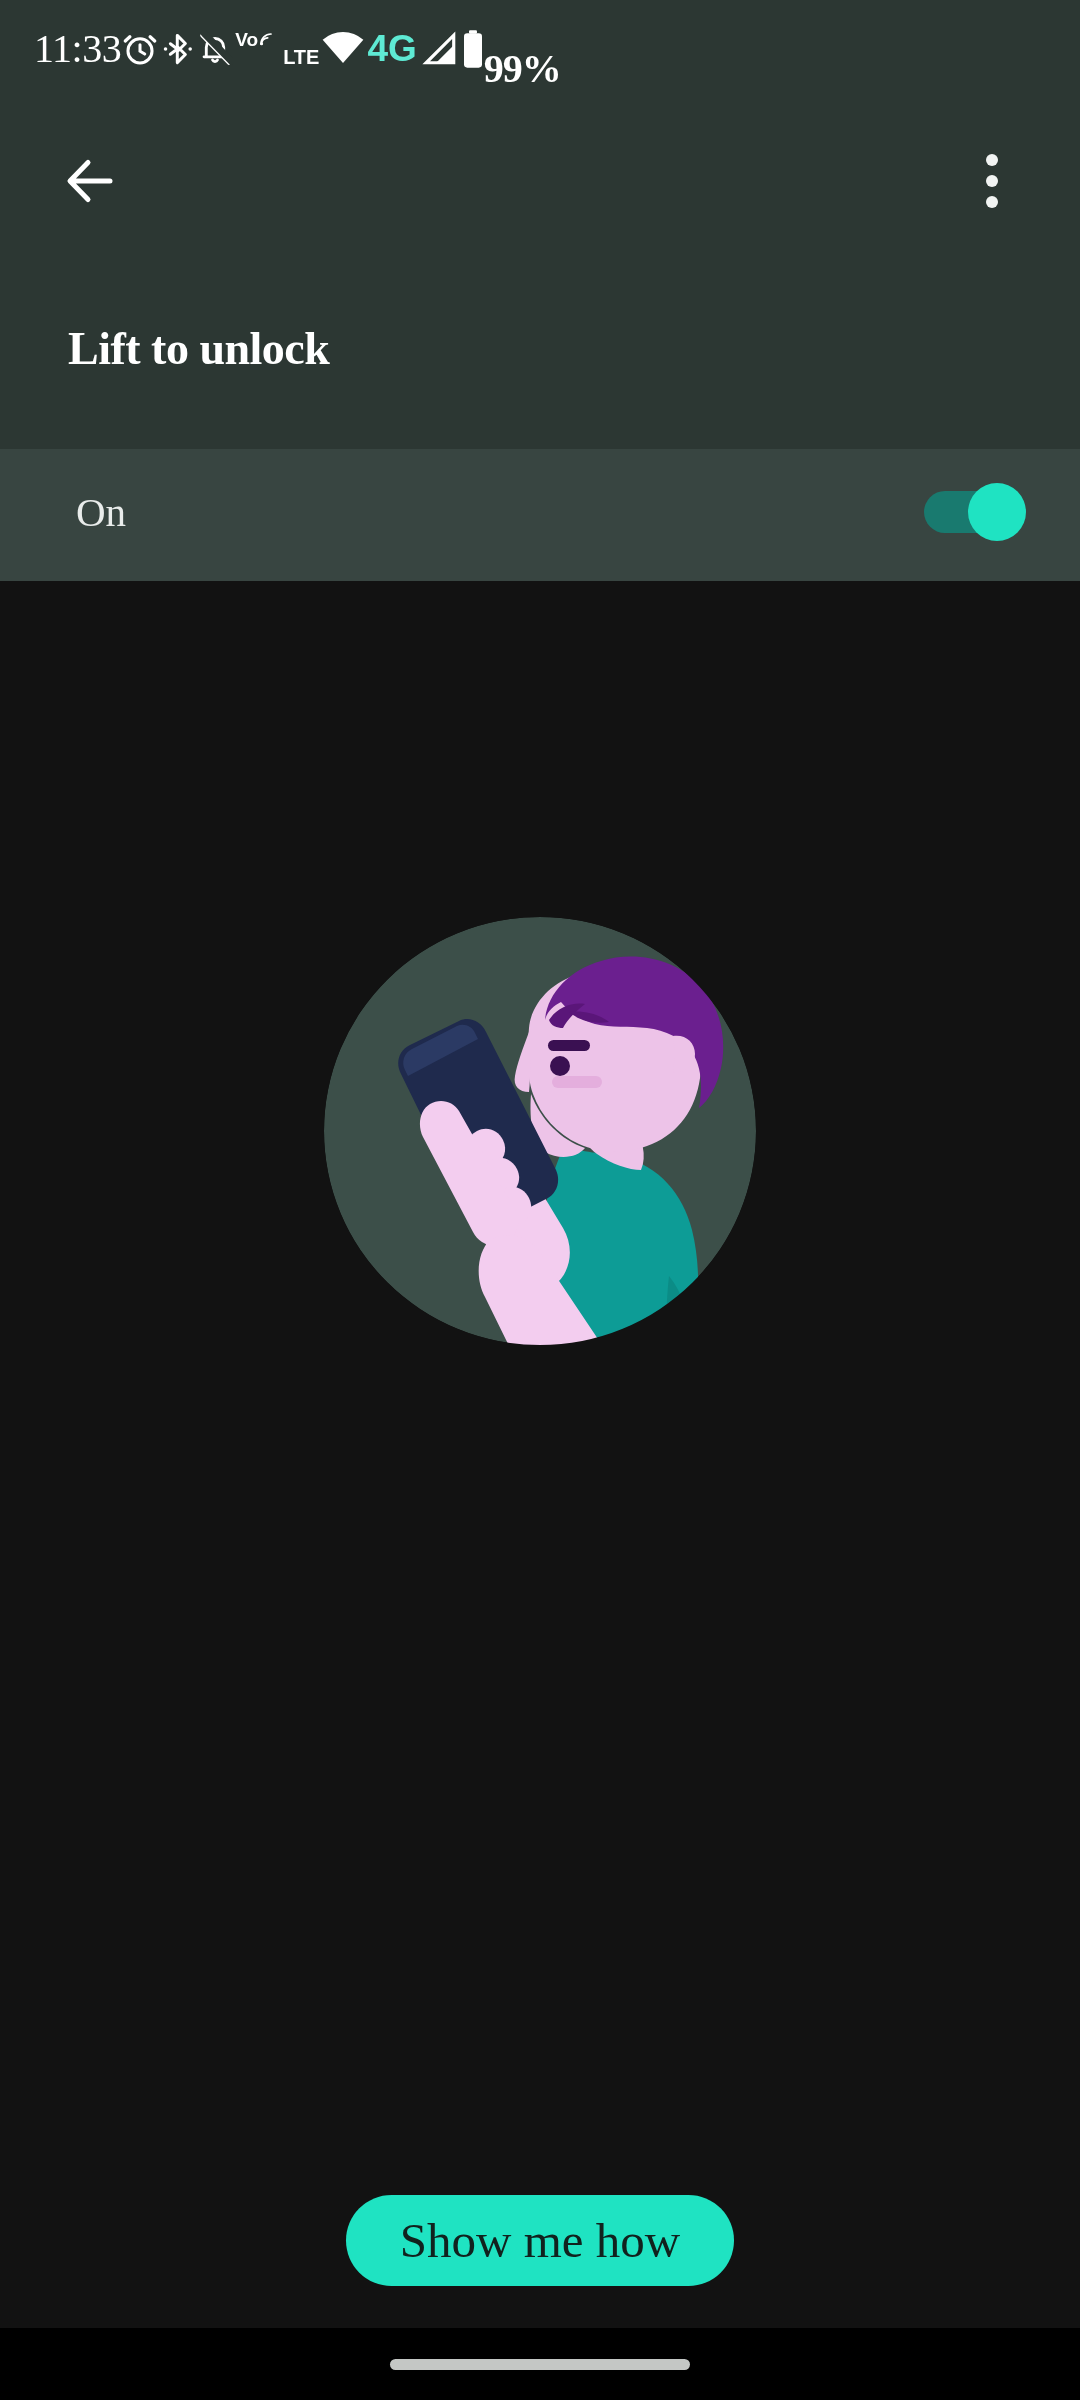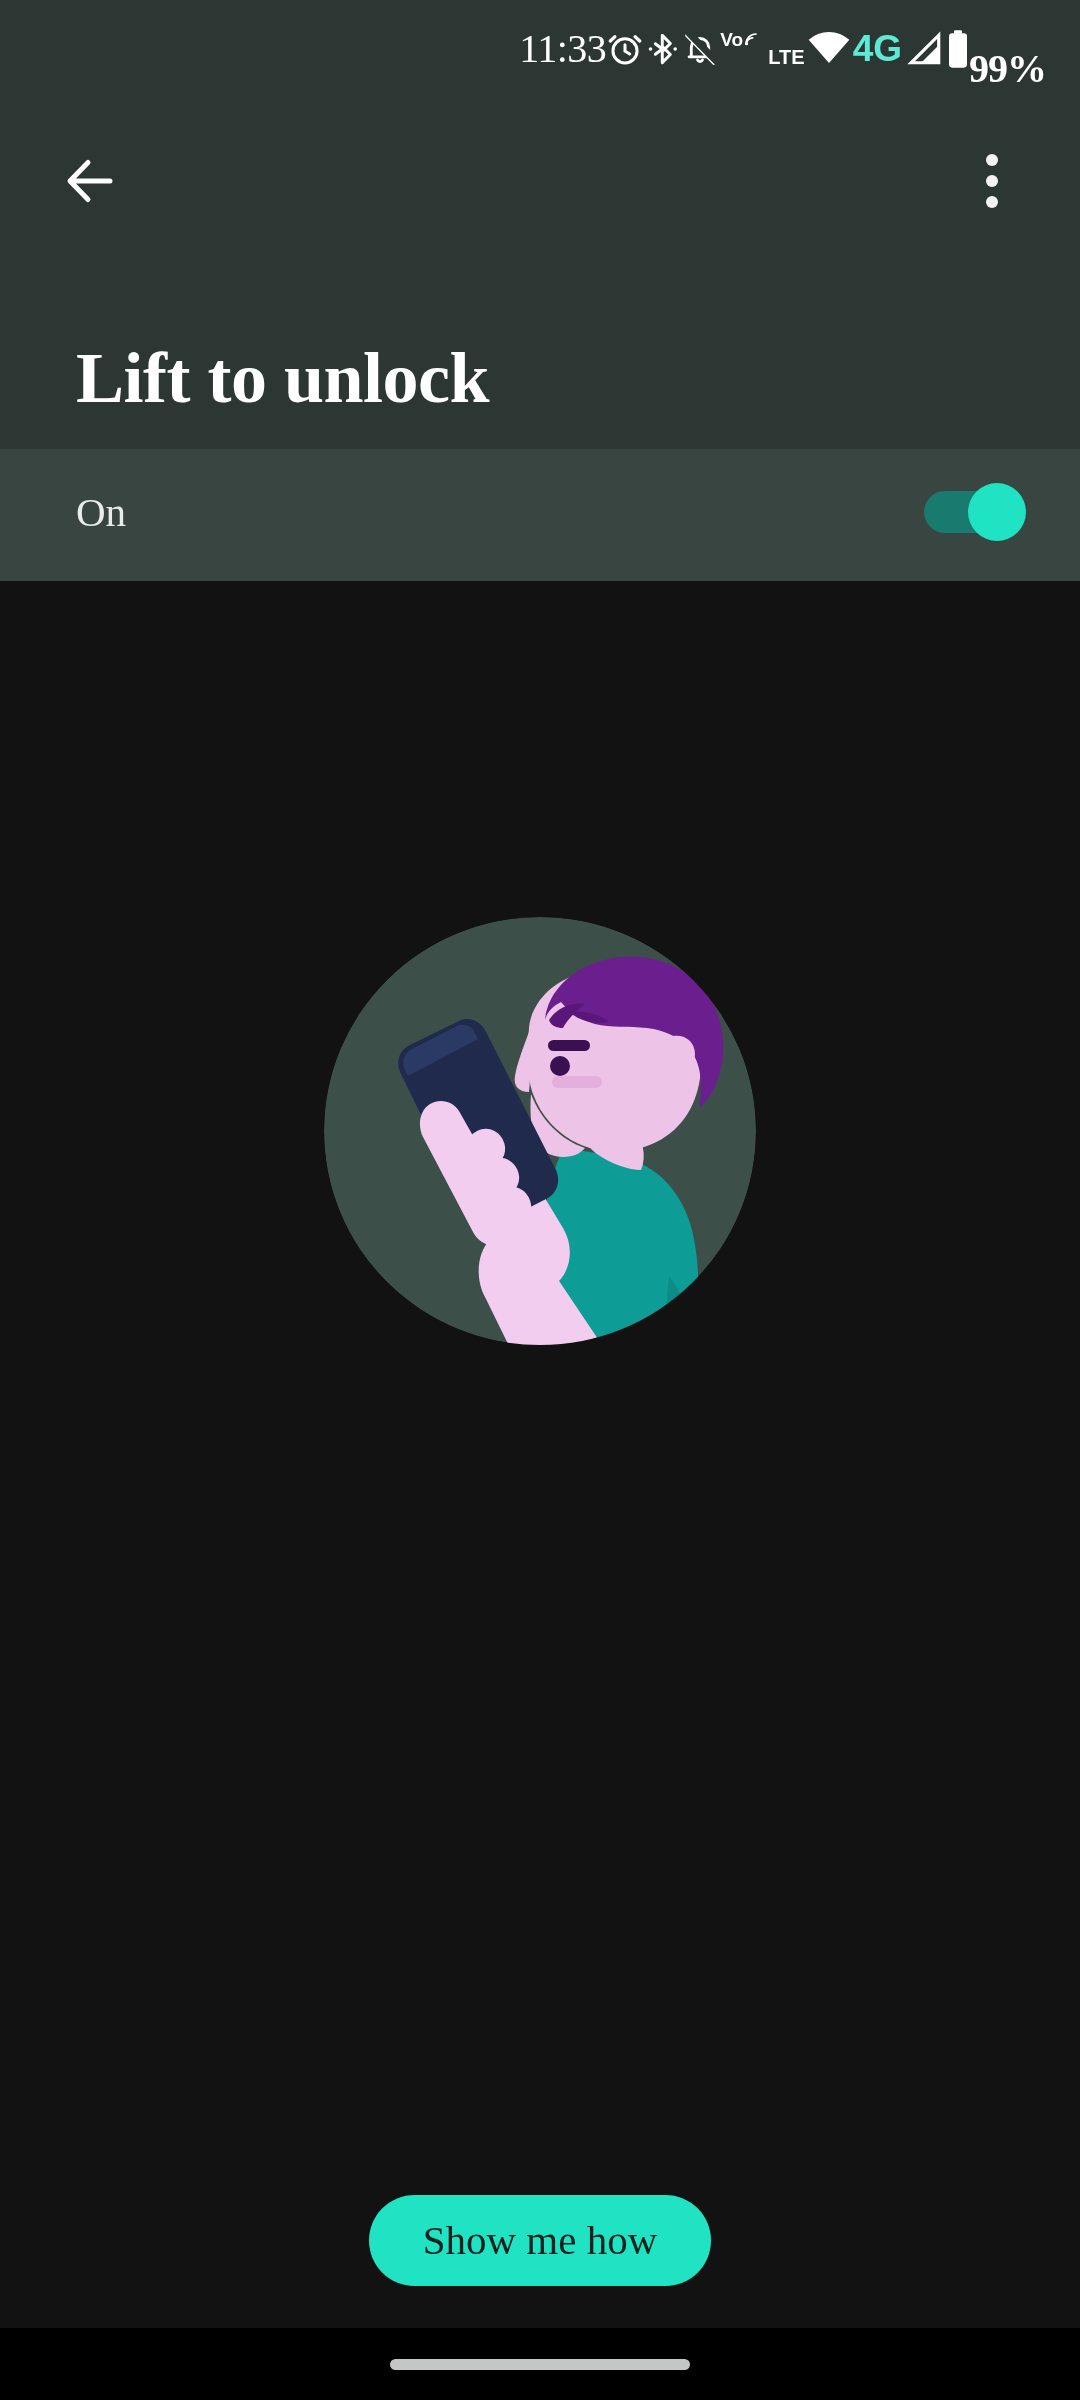--- a/index.html
+++ b/index.html
@@ -20,21 +20,21 @@
 
   
   #status-bar {
     position: absolute;
     top: 0; left: 0;
     width: 1080px;
     height: 88px;
     background: #2c3733;
     display: flex;
     align-items: center;
-    justify-content: flex-end;
+    justify-content: flex-start;
     padding: 9px 34px 0 34px;
     box-sizing: border-box;
   }
   #status-clock {
     color: #ffffff;
     font-size: 40px;
     font-family: "Liberation Serif", "DejaVu Serif", serif;
     font-weight: 400;
     letter-spacing: -0.5px;
     line-height: 1;
@@ -99,30 +99,29 @@
     gap: 9px;
     cursor: pointer;
   }
   .dot {
     width: 12px; height: 12px;
     border-radius: 50%;
     background: #f2f4f3;
   }
   #page-title {
     position: absolute;
-    left: 76px;
+    left: 68px;
     top: 238px;
     color: #ffffff;
-    font-size: 72px;
+    font-size: 46px;
     font-weight: 700;
     font-family: "Liberation Serif", "DejaVu Serif", serif;
     letter-spacing: -0.5px;
     line-height: 1;
     white-space: nowrap;
-    margin-top: 16px;
   }
 
   
   #toggle-row {
     position: absolute;
     top: 449px; left: 0;
     width: 1080px;
     height: 132px;
     background: #384541;
     display: flex;
@@ -191,21 +190,21 @@
     align-items: center;
     justify-content: center;
   }
   #show-me-how-button {
     background: #1fe3c2;
     color: #11221e;
     border: none;
     border-radius: 46px;
     height: 91px;
     padding: 0 54px;
-    font-size: 41px;
+    font-size: 49px;
     font-weight: 400;
     font-family: "Liberation Serif", "DejaVu Serif", serif;
     cursor: pointer;
     line-height: 1;
     white-space: nowrap;
   }
 
   
   #nav-bar {
     position: absolute;

